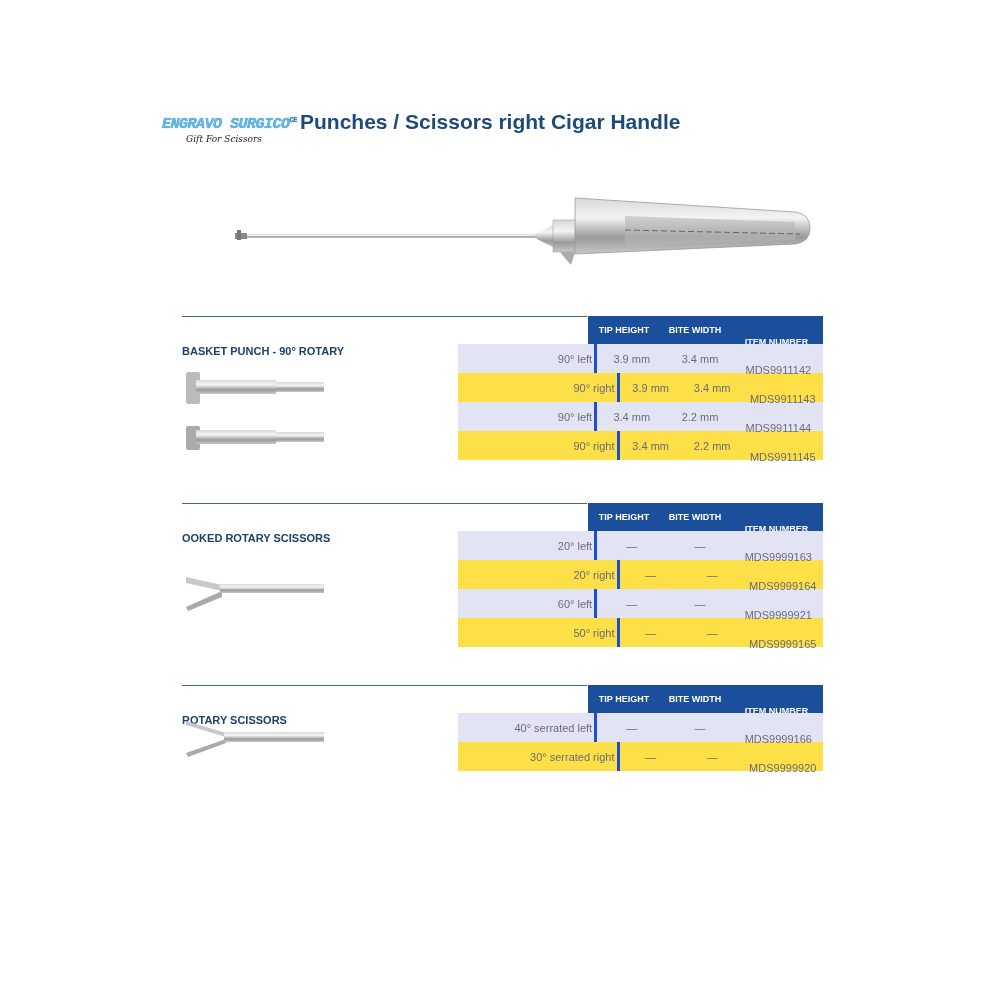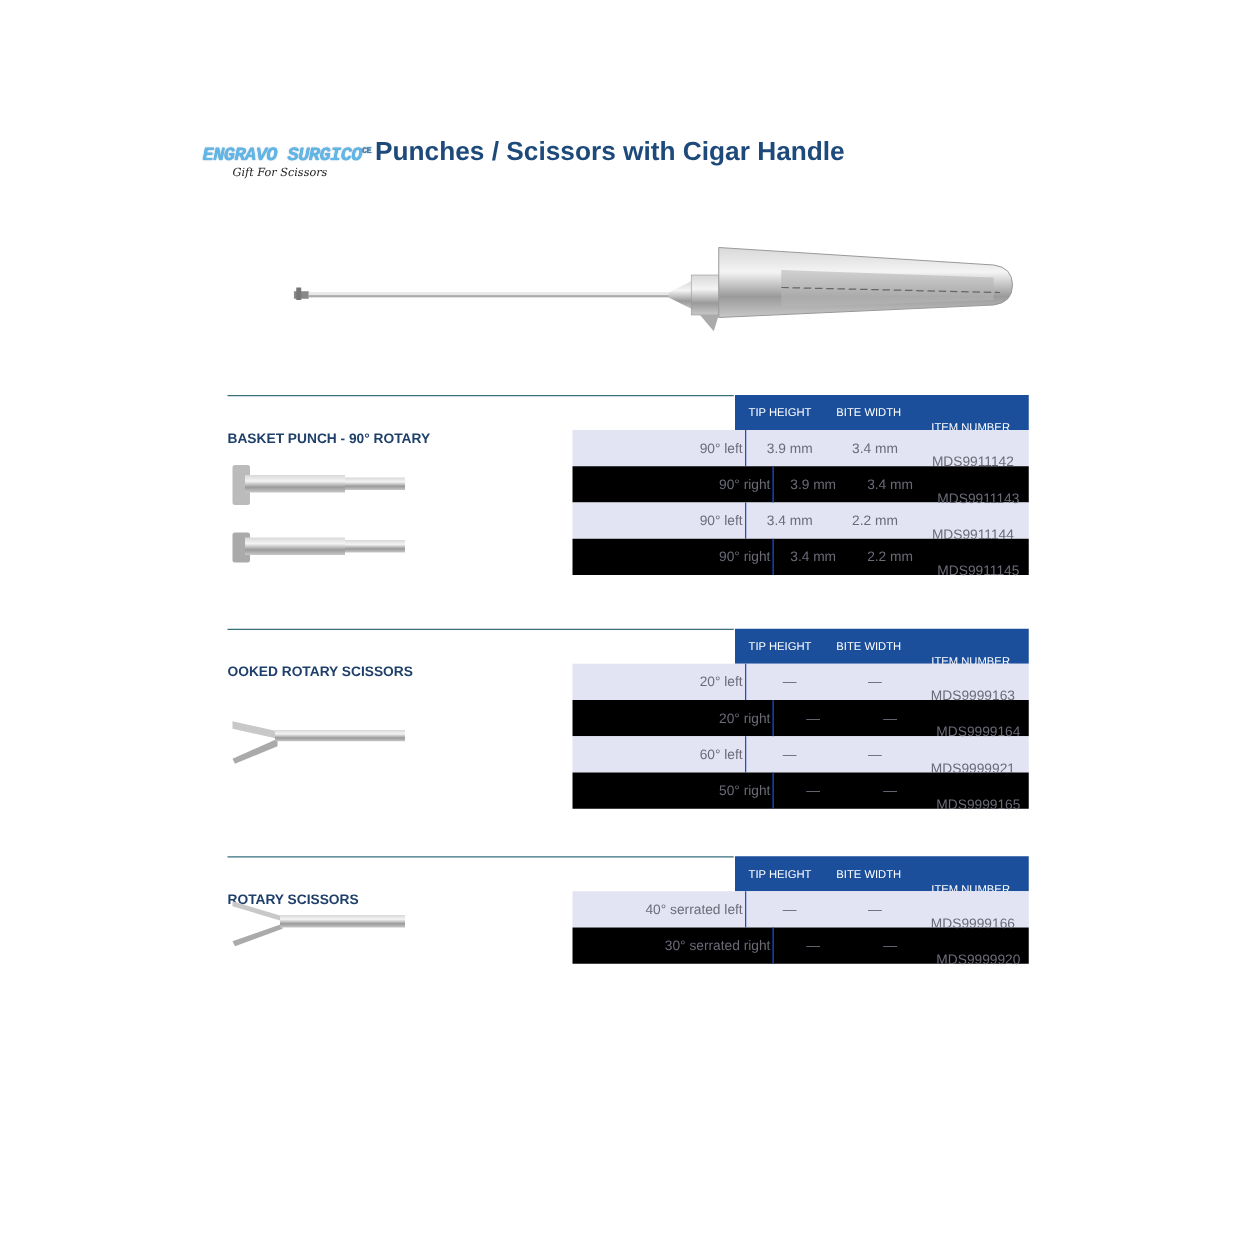--- a/index.html
+++ b/index.html
@@ -12,43 +12,43 @@
 
   .page-title { position:absolute; left:300px; top:110px; font-size:21px; font-weight:bold; color:#1d4a7a; white-space:nowrap; }
 
   .hero { position:absolute; left:235px; top:190px; width:590px; height:80px; }
 
   .section { position:absolute; left:182px; width:641px; }
   .section-line { position:absolute; left:0; top:0; width:405px; height:1px; background:#3a6f7d; }
   .section-title { position:absolute; left:0; top:9px; font-size:11px; font-weight:bold; color:#1e3f6a; white-space:nowrap;margin-top:20px; }
 
   .thead { position:absolute; left:406px; top:0; width:235px; height:28px; background:#1b4f9c; display:flex; }
-  .thead div { color:#fff; font-size:9px; font-weight:normal; display:flex; align-items:center; justify-content:center; }
+  .thead div { color:#fff; font-size:9px; font-weight:bold; display:flex; align-items:center; justify-content:center; }
   .c1 { width:72px; }
   .c2 { width:70px; }
   .c3 { width:93px;margin-top:23px; }
 
   .tbody { position:absolute; left:276px; top:28px; width:365px; }
   .trow { display:flex; height:29px; align-items:center; font-size:11px; color:#6b6b78; }
   .trow.odd { background:#e3e4f3; }
-  .trow.even { background:#000000;padding-left:34px; }
-  .trow .lab { width:128px; text-align:right; padding-right:2px; box-sizing:border-box; border-right:1px solid #1d4ed8; height:100%; display:flex; align-items:center; justify-content:flex-end;margin-left:16px; }
+  .trow.even { background:#fde047;padding-left:34px; }
+  .trow .lab { width:128px; text-align:right; padding-right:2px; box-sizing:border-box; border-right:3px solid #1d4ed8; height:100%; display:flex; align-items:center; justify-content:flex-end;margin-left:16px; }
   .trow .v { display:flex; align-items:center; justify-content:center; height:100%; }
 
   .thumb { position:absolute; left:0; }
 </style>
 </head>
 <body>
 
 <div class="logo">
   <div class="logo-main"><span>ENGRAVO SURGICO</span><sup>CE</sup></div>
   <div class="logo-sub">Gift For Scissors</div>
 </div>
 
-<div class="page-title">Punches / Scissors with Cigar Handle</div>
+<div class="page-title">Punches / Scissors right Cigar Handle</div>
 
 <svg class="hero" viewBox="0 0 590 80">
   <defs>
     <linearGradient id="metal" x1="0" y1="0" x2="0" y2="1">
       <stop offset="0" stop-color="#d8d8d8"></stop>
       <stop offset="0.35" stop-color="#f4f4f4"></stop>
       <stop offset="0.7" stop-color="#9a9a9a"></stop>
       <stop offset="1" stop-color="#c8c8c8"></stop>
     </linearGradient>
   </defs>

